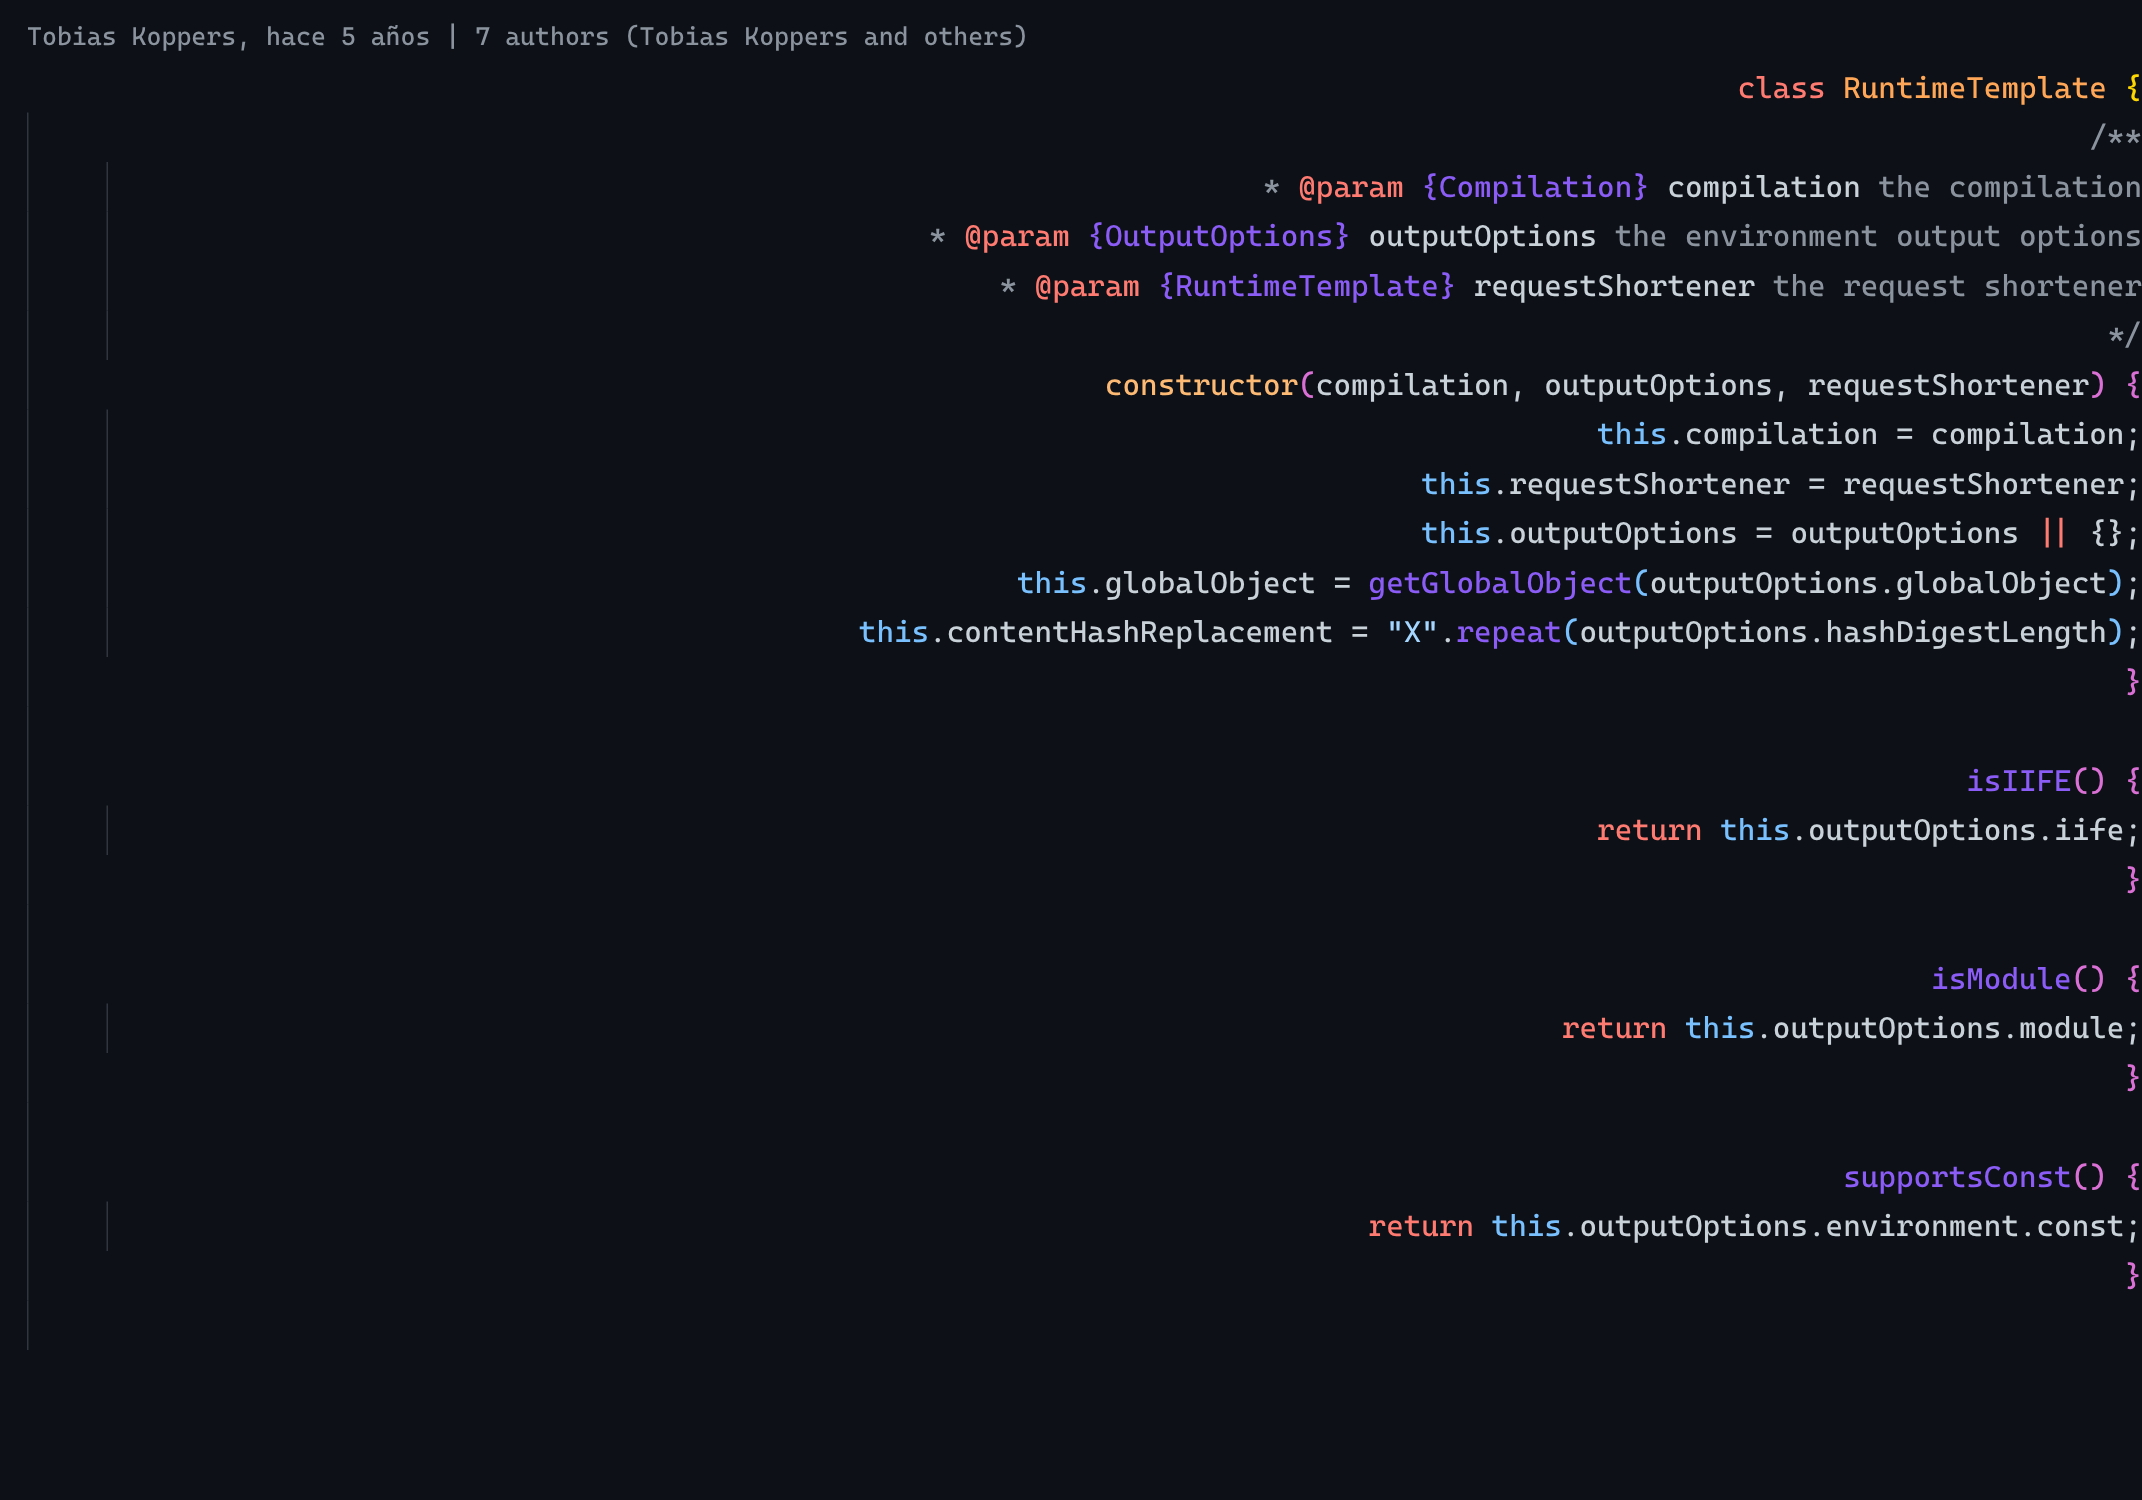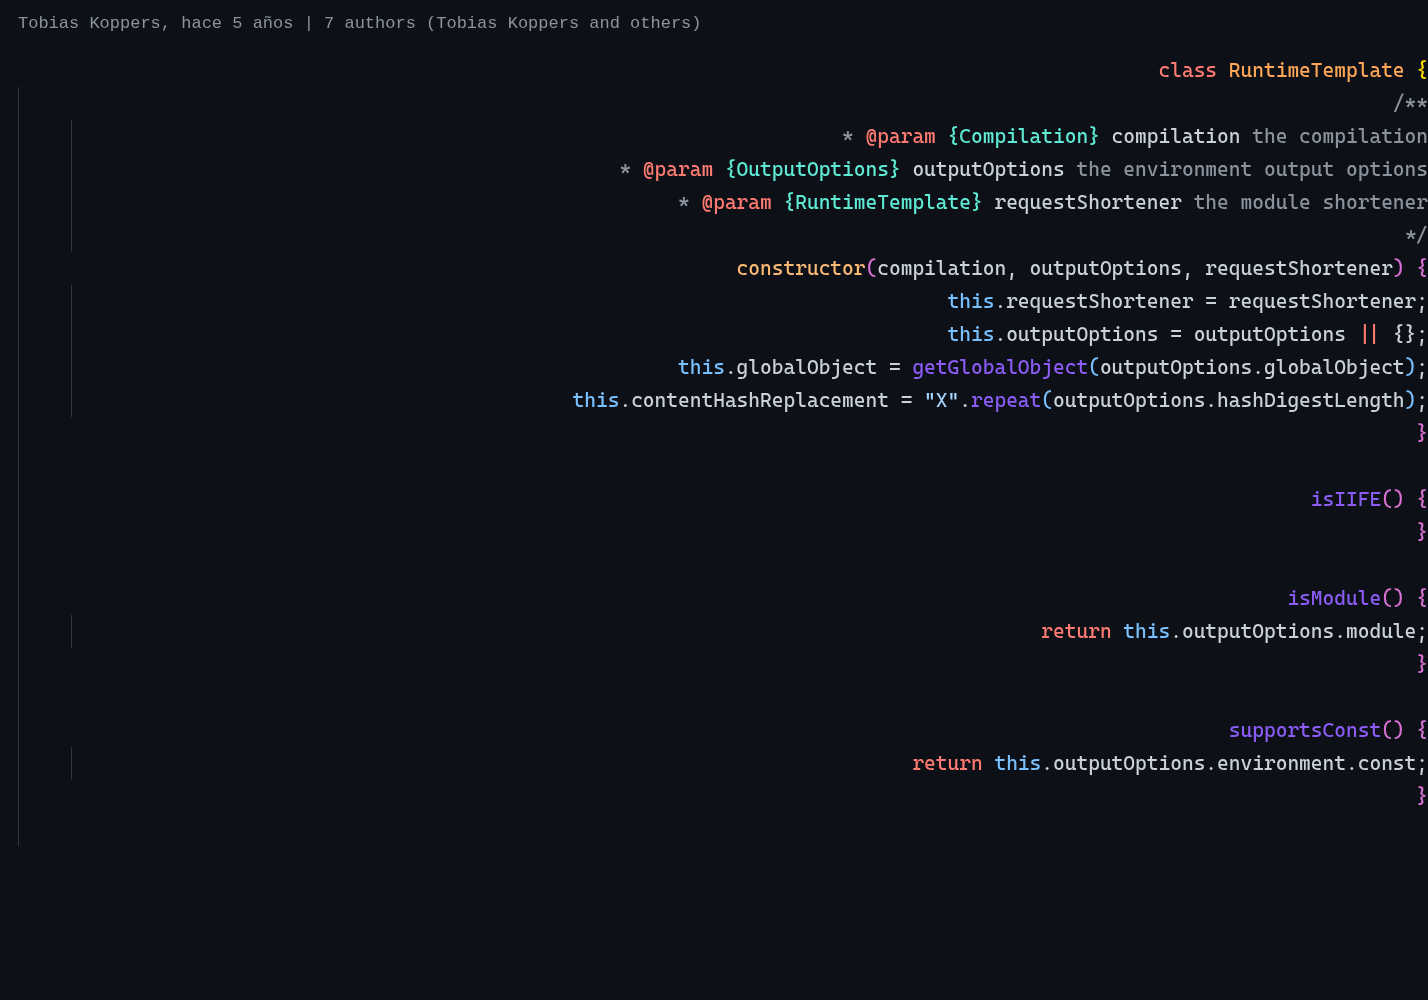--- a/index.html
+++ b/index.html
@@ -14,23 +14,22 @@
       font-size: 20px;
       line-height: 1.65;
       padding: 10px 0;
     }
     .editor {
       padding-left: 18px;
     }
     .annotation {
       color: #8b949e;
       font-size: 17px;
-      margin-bottom: 16px;
+      margin-bottom: 4px;
       padding-left: 0;
-      font-family: Liberation Mono, monospace;
     }
     .line {
       white-space: pre;
       position: relative;
       text-align: right;
     }
     .indent-guide {
       position: absolute;
       left: 0;
       top: 0;
@@ -39,21 +38,21 @@
       background-color: #30363d;
     }
     .ig-1 { left: 0px; }
     .ig-2 { left: 53px; }
     
     .keyword { color: #ff7b72; }
     .class-name { color: #ffa657; }
     .punct { color: #c9d1d9; }
     .comment { color: #8b949e; }
     .jsdoc-tag { color: #ff7b72; }
-    .jsdoc-type { color: #5eead4; margin-top: 11px; }
+    .jsdoc-type { color: #8b5cf6; margin-top: 11px; }
     .param-name { color: #c9d1d9; }
     .method { color: #fdba74; }
     .func-call { color: #8b5cf6; }
     .this-kw { color: #79c0ff; }
     .property { color: #c9d1d9; }
     .string { color: #a5d6ff; }
     .brace-open { color: #ffd700; }
     .brace-pink { color: #da70d6; }
     .paren-pink { color: #da70d6; }
     .paren-blue { color: #79c0ff; }
@@ -65,41 +64,43 @@
   <div class="annotation">Tobias Koppers, hace 5 años | 7 authors (Tobias Koppers and others)</div>
 
   <div class="line"><span class="keyword">class</span> <span class="class-name">RuntimeTemplate</span><span class="brace-open"> {</span></div>
 
   <div class="line"><span class="indent-guide ig-1"></span>    <span class="comment">/**</span></div>
 
   <div class="line"><span class="indent-guide ig-1"></span><span class="indent-guide ig-2"></span>    <span class="comment"> *</span> <span class="jsdoc-tag">@param</span> <span class="jsdoc-type">{Compilation}</span> <span class="param-name">compilation</span> <span class="comment">the compilation</span></div>
 
   <div class="line"><span class="indent-guide ig-1"></span><span class="indent-guide ig-2"></span>    <span class="comment"> *</span> <span class="jsdoc-tag">@param</span> <span class="jsdoc-type">{OutputOptions}</span> <span class="param-name">outputOptions</span> <span class="comment">the environment output options</span></div>
 
-  <div class="line"><span class="indent-guide ig-1"></span><span class="indent-guide ig-2"></span>    <span class="comment"> *</span> <span class="jsdoc-tag">@param</span> <span class="jsdoc-type">{RuntimeTemplate}</span> <span class="param-name">requestShortener</span> <span class="comment">the module shortener</span></div>
+  <div class="line"><span class="indent-guide ig-1"></span><span class="indent-guide ig-2"></span>    <span class="comment"> *</span> <span class="jsdoc-tag">@param</span> <span class="jsdoc-type">{RuntimeTemplate}</span> <span class="param-name">requestShortener</span> <span class="comment">the request shortener</span></div>
 
   <div class="line"><span class="indent-guide ig-1"></span><span class="indent-guide ig-2"></span>    <span class="comment"> */</span></div>
 
   <div class="line"><span class="indent-guide ig-1"></span>    <span class="method">constructor</span><span class="paren-pink">(</span><span class="param-name">compilation</span><span class="punct">, </span><span class="param-name">outputOptions</span><span class="punct">, </span><span class="param-name">requestShortener</span><span class="paren-pink">)</span> <span class="brace-pink">{</span></div>
 
+  <div class="line"><span class="indent-guide ig-1"></span><span class="indent-guide ig-2"></span>        <span class="this-kw">this</span><span class="punct">.</span><span class="property">compilation</span><span class="punct"> = </span><span class="property">compilation</span><span class="punct">;</span></div>
 
   <div class="line"><span class="indent-guide ig-1"></span><span class="indent-guide ig-2"></span>        <span class="this-kw">this</span><span class="punct">.</span><span class="property">requestShortener</span><span class="punct"> = </span><span class="property">requestShortener</span><span class="punct">;</span></div>
 
   <div class="line"><span class="indent-guide ig-1"></span><span class="indent-guide ig-2"></span>        <span class="this-kw">this</span><span class="punct">.</span><span class="property">outputOptions</span><span class="punct"> = </span><span class="property">outputOptions</span><span class="keyword"> || </span><span class="punct">{}</span><span class="punct">;</span></div>
 
   <div class="line"><span class="indent-guide ig-1"></span><span class="indent-guide ig-2"></span>        <span class="this-kw">this</span><span class="punct">.</span><span class="property">globalObject</span><span class="punct"> = </span><span class="func-call">getGlobalObject</span><span class="paren-blue">(</span><span class="property">outputOptions</span><span class="punct">.</span><span class="property">globalObject</span><span class="paren-blue">)</span><span class="punct">;</span></div>
 
   <div class="line"><span class="indent-guide ig-1"></span><span class="indent-guide ig-2"></span>        <span class="this-kw">this</span><span class="punct">.</span><span class="property">contentHashReplacement</span><span class="punct"> = </span><span class="string">"X"</span><span class="punct">.</span><span class="func-call">repeat</span><span class="paren-blue">(</span><span class="property">outputOptions</span><span class="punct">.</span><span class="property">hashDigestLength</span><span class="paren-blue">)</span><span class="punct">;</span></div>
 
   <div class="line"><span class="indent-guide ig-1"></span>    <span class="brace-pink">}</span></div>
 
   <div class="line"><span class="indent-guide ig-1"></span> </div>
 
   <div class="line"><span class="indent-guide ig-1"></span>    <span class="func-call">isIIFE</span><span class="paren-pink">()</span> <span class="brace-pink">{</span></div>
 
+  <div class="line"><span class="indent-guide ig-1"></span><span class="indent-guide ig-2"></span>        <span class="keyword">return</span> <span class="this-kw">this</span><span class="punct">.</span><span class="property">outputOptions</span><span class="punct">.</span><span class="property">iife</span><span class="punct">;</span></div>
 
   <div class="line"><span class="indent-guide ig-1"></span>    <span class="brace-pink">}</span></div>
 
   <div class="line"><span class="indent-guide ig-1"></span> </div>
 
   <div class="line"><span class="indent-guide ig-1"></span>    <span class="func-call">isModule</span><span class="paren-pink">()</span> <span class="brace-pink">{</span></div>
 
   <div class="line"><span class="indent-guide ig-1"></span><span class="indent-guide ig-2"></span>        <span class="keyword">return</span> <span class="this-kw">this</span><span class="punct">.</span><span class="property">outputOptions</span><span class="punct">.</span><span class="property">module</span><span class="punct">;</span></div>
 
   <div class="line"><span class="indent-guide ig-1"></span>    <span class="brace-pink">}</span></div>

